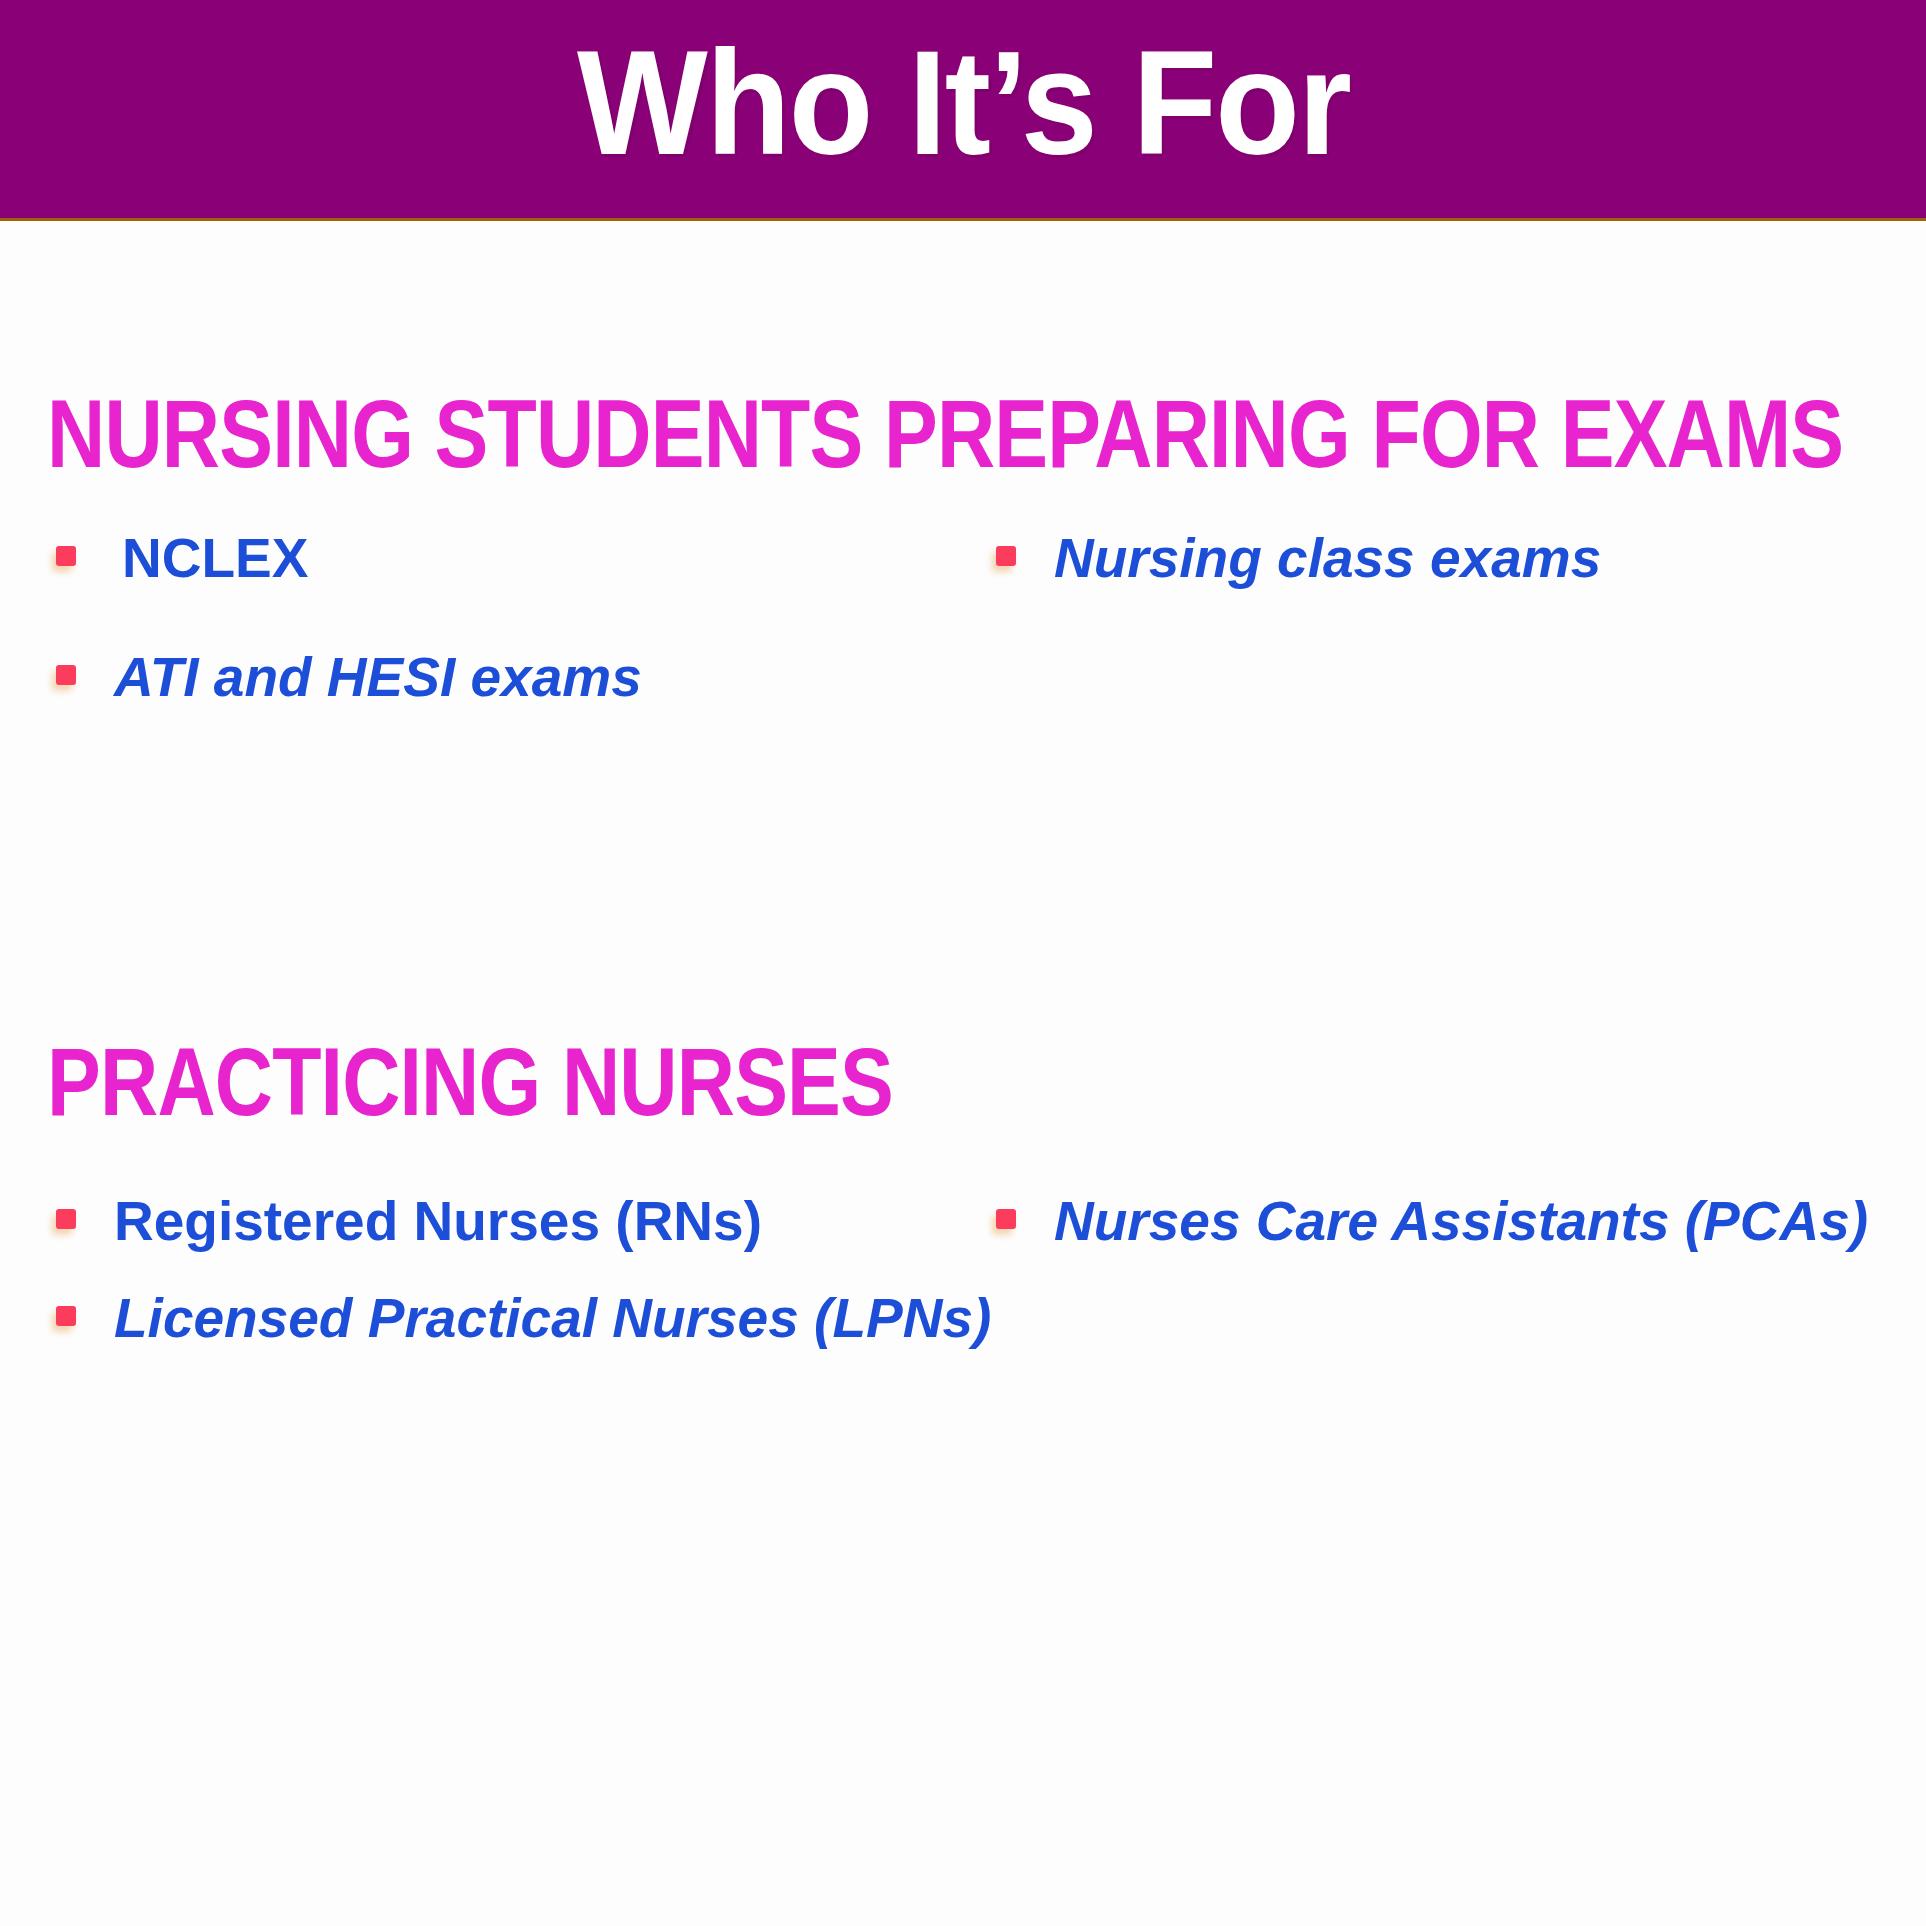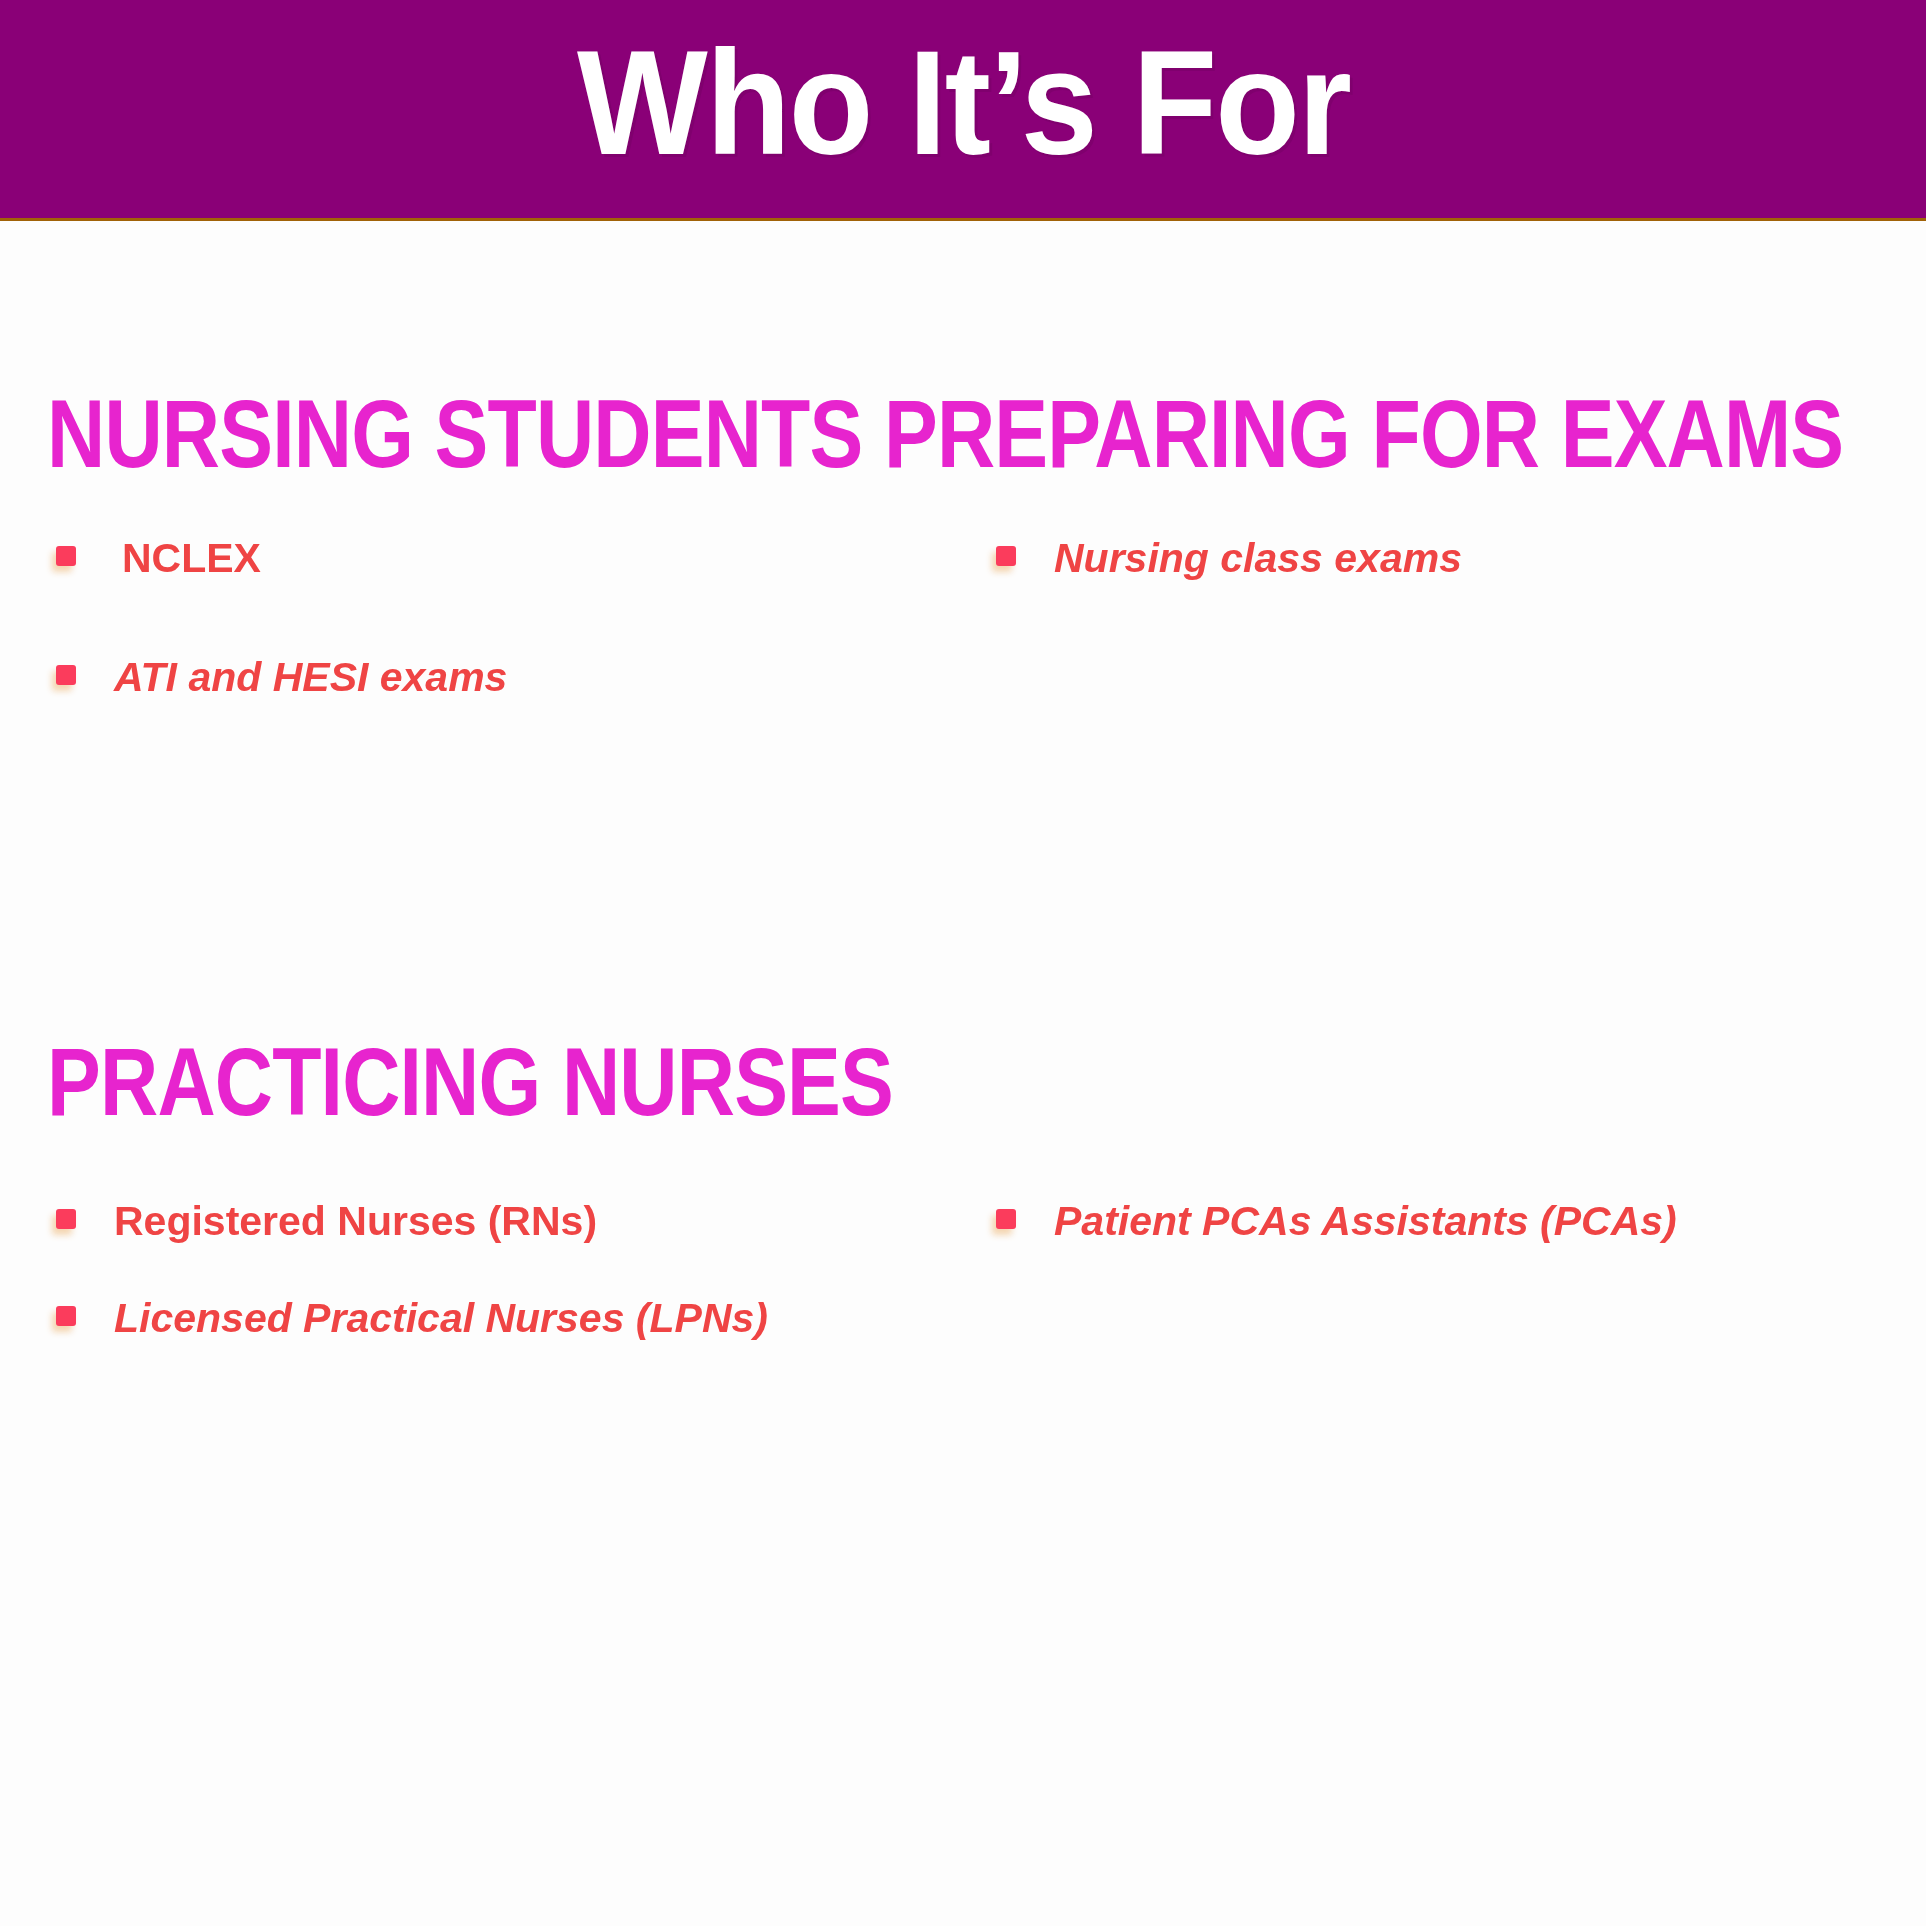--- a/index.html
+++ b/index.html
@@ -75,22 +75,22 @@
     height: 20px;
     margin: 17px 38px 0 0;
     background: #fb3c5c;
     border-radius: 3px;
     box-shadow: -4px 6px 6px rgba(243, 212, 174, 0.95);
   }
   
   .section-1 .c1r1 .item-label { padding-left: 8px; }
 
   .item-label {
-    color: #ef4444;
-    font-size: 41px;
+    color: #1d4ed8;
+    font-size: 55px;
     line-height: 58px;
     font-weight: bold;
     white-space: nowrap;
   }
 </style>
 </head>
 <body>
 
 <header class="band">
   <h1 class="band-title">Who It’s For</h1>
@@ -126,21 +126,21 @@
 
     <div class="items">
 
       <div class="item c1r1">
         <span class="bullet"></span>
         <span class="item-label">Registered Nurses (RNs)</span>
       </div>
 
       <div class="item c2r1">
         <span class="bullet"></span>
-        <span class="item-label">Patient PCAs Assistants (PCAs)</span>
+        <span class="item-label">Nurses Care Assistants (PCAs)</span>
       </div>
 
       <div class="item c1r2">
         <span class="bullet"></span>
         <span class="item-label">Licensed Practical Nurses (LPNs)</span>
       </div>
 
     </div>
   </section>
 

